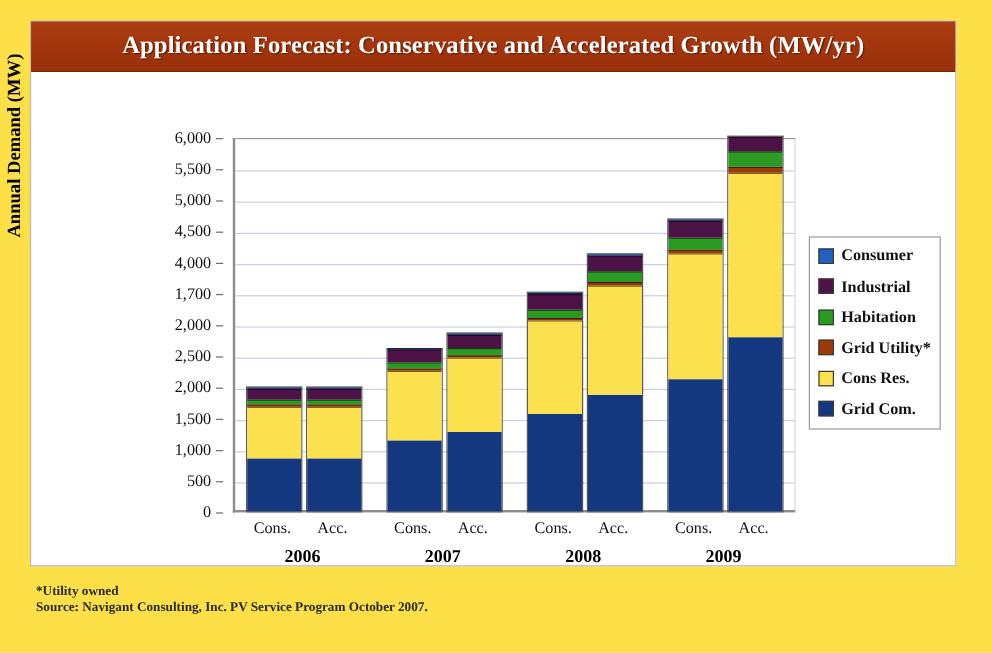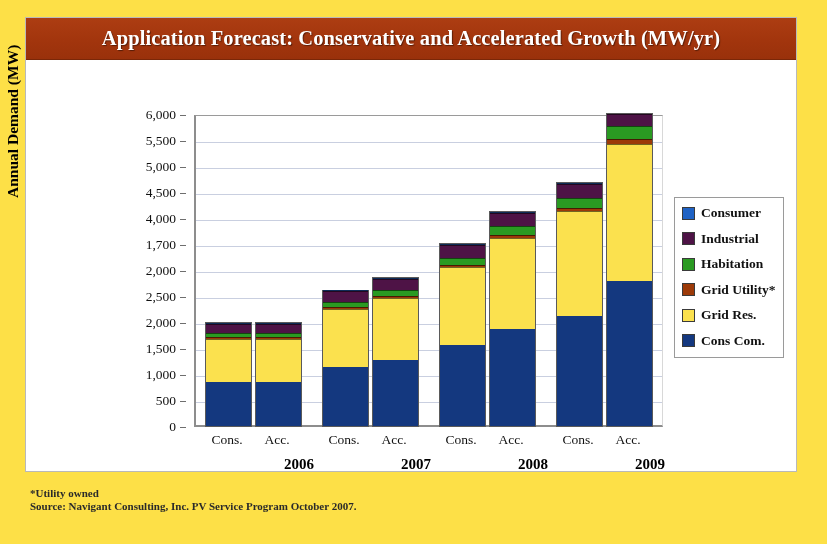--- a/index.html
+++ b/index.html
@@ -49,21 +49,21 @@
        border:1px solid #5a5a5a;box-sizing:content-box;}
   .seg{position:absolute;left:0;width:100%;box-sizing:border-box;
        border-top:1px solid rgba(0,0,0,.55);}
   .seg.first{border-top:none;}
 
   
   .xlabs{position:absolute;left:168px;top:372px;width:469px;height:60px;}
   .xsub{position:absolute;transform:translateX(-50%);text-align:center;
         font-family:"Liberation Serif",serif;font-size:13.5px;color:#111;white-space:nowrap;}
   .xyear{position:absolute;transform:translateX(-50%);text-align:center;
-         font-family:"Liberation Serif",serif;font-size:15px;font-weight:bold;color:#000;white-space:nowrap;margin-left:47px;}
+         font-family:"Liberation Serif",serif;font-size:15px;font-weight:bold;color:#000;white-space:nowrap;}
 
   
   .legend{position:absolute;left:648px;top:137px;width:110px;
           background:#ffffff;border:1px solid #9a9a9a;padding:7px 8px 8px 7px;box-sizing:border-box;}
   .lrow{display:flex;align-items:center;margin:0 0 9.5px 0;}
   .lrow:last-child{margin-bottom:0;}
   .lsw{width:11px;height:11px;border:1px solid #3a3a3a;margin-right:6px;flex:0 0 auto;}
   .ltx{font-family:"Liberation Serif",serif;font-weight:bold;font-size:13.5px;color:#111;white-space:nowrap;}
 
   
@@ -224,25 +224,25 @@
         <div class="lrow">
           <span class="lsw" style="background: rgb(42, 154, 34);"></span>
           <span class="ltx">Habitation</span>
         </div>
         <div class="lrow">
           <span class="lsw" style="background: rgb(156, 58, 8);"></span>
           <span class="ltx">Grid Utility*</span>
         </div>
         <div class="lrow">
           <span class="lsw" style="background: rgb(251, 225, 78);"></span>
-          <span class="ltx">Grid Res.</span>
+          <span class="ltx">Cons Res.</span>
         </div>
         <div class="lrow">
           <span class="lsw" style="background: rgb(20, 56, 127);"></span>
-          <span class="ltx">Cons Com.</span>
+          <span class="ltx">Grid Com.</span>
         </div>
       </div>
 
     </div>
   </div>
 
   <div class="notes">
     <div class="note">*Utility owned</div>
     <div class="note">Source: Navigant Consulting, Inc. PV Service Program October 2007.</div>
   </div>

